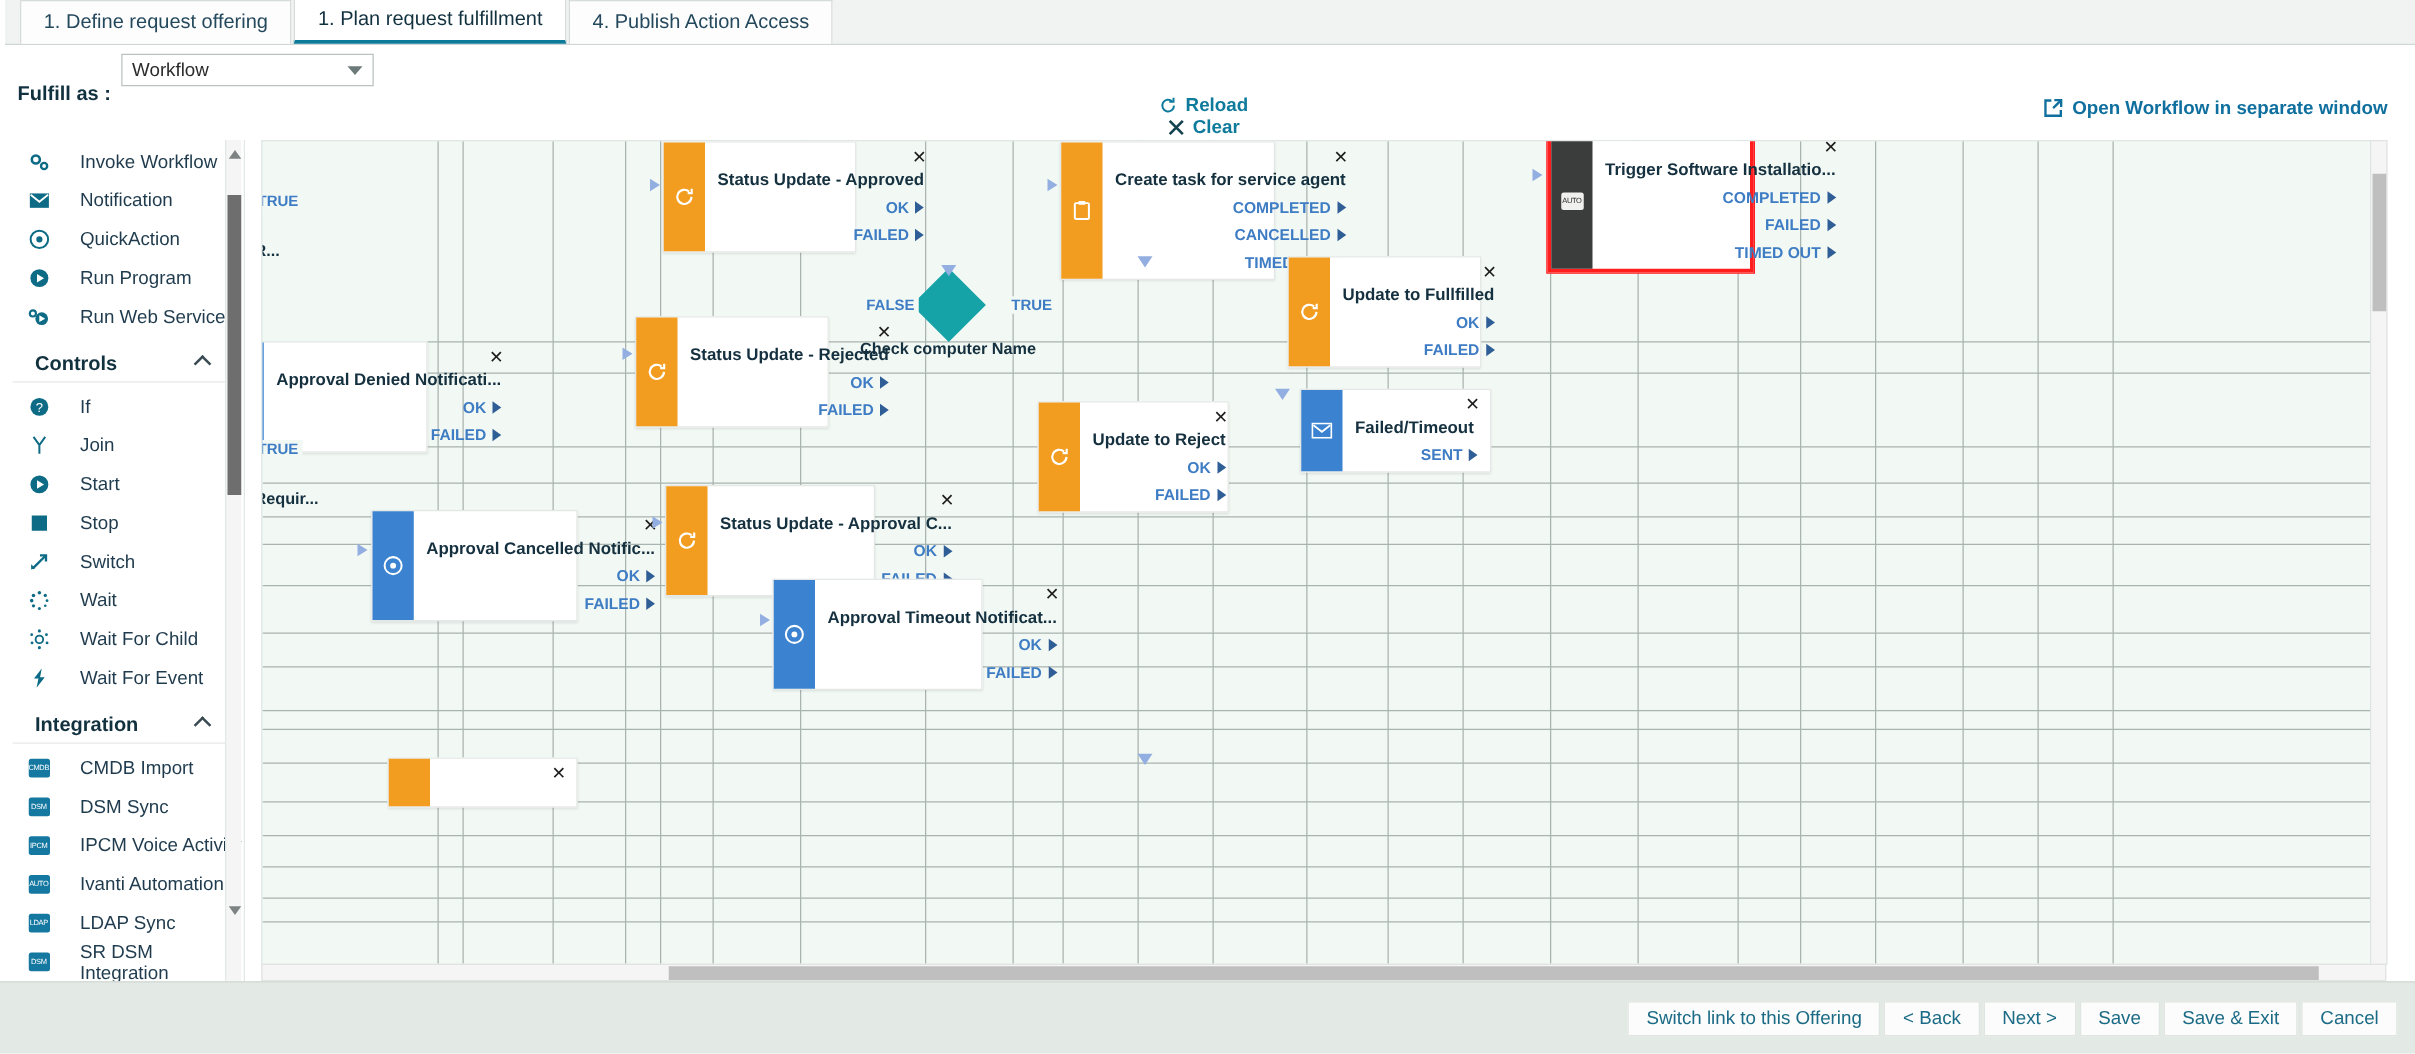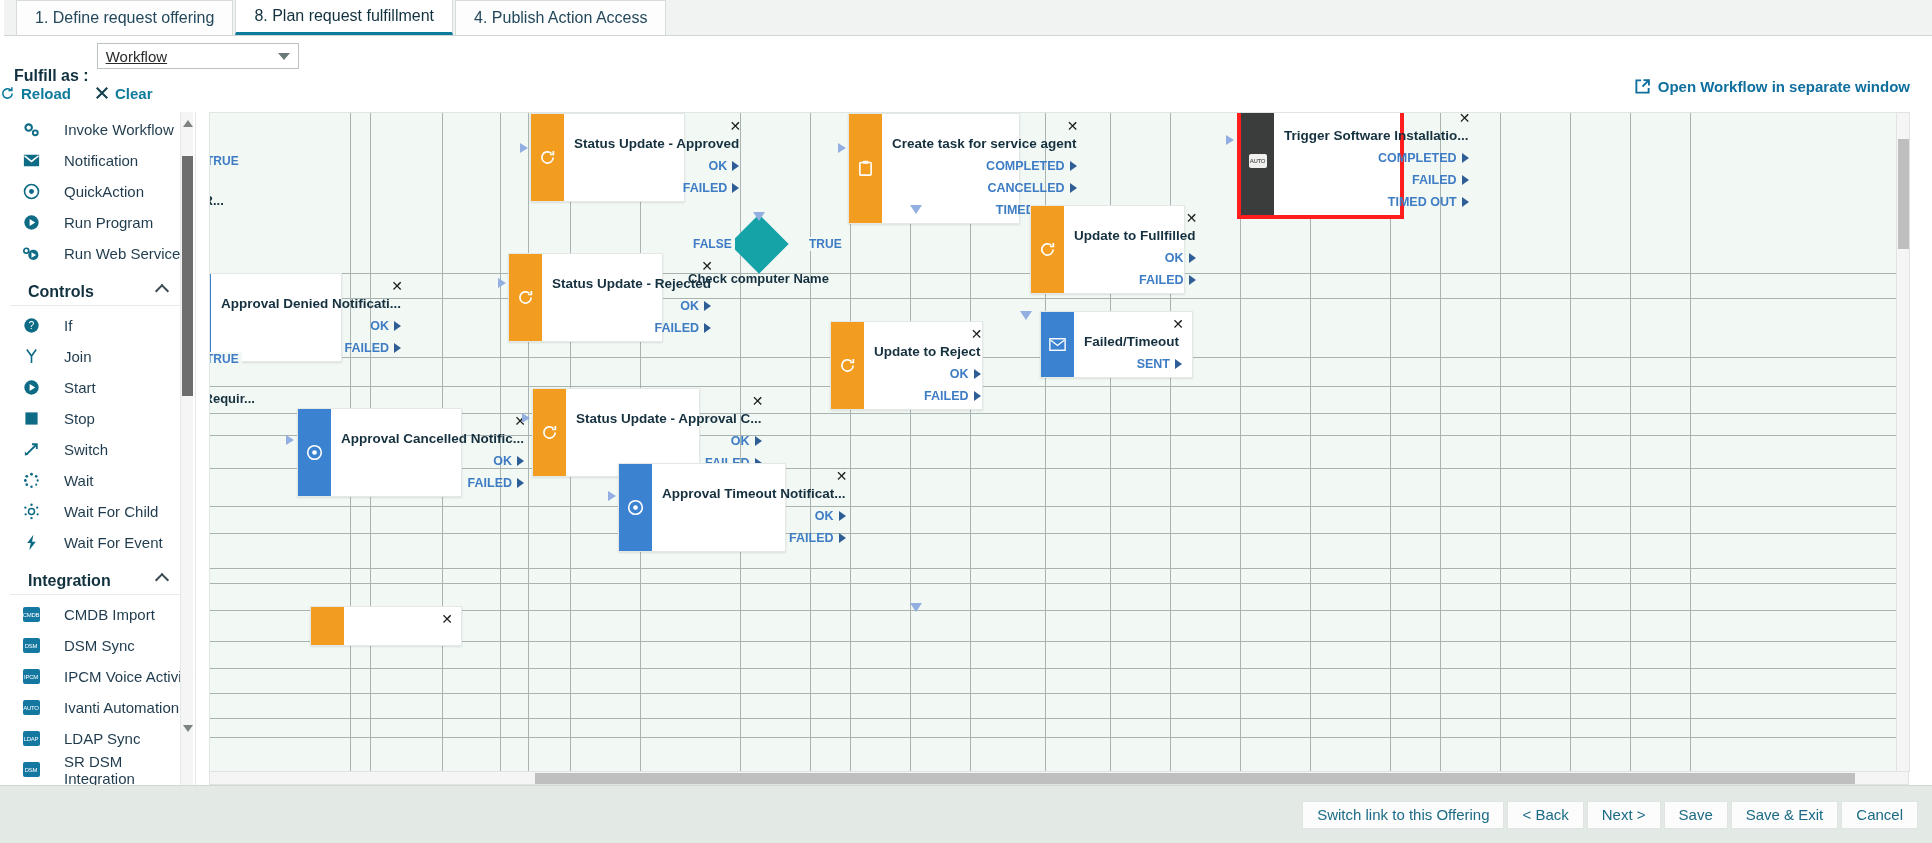--- a/index.html
+++ b/index.html
@@ -32,31 +32,31 @@
 
   
   .fulfill-row {
     position: absolute; top: 36px; left: 0; width: 1932px; height: 40px;
     display: flex; align-items: center; padding-left: 14px; background: #fff;
   }
   .fulfill-label { font-size: 16px; font-weight: bold; color: #12313f; margin-right: 8px; margin-top: 40px; }
   .select-box {
     width: 202px; height: 26px; border: 1px solid #b9c2c0; background: #fff;
     display: flex; align-items: center; justify-content: space-between;
-    padding: 0 8px; font-size: 15px; color: #2b2b2b; cursor: pointer; text-decoration: underline;
+    padding: 0 8px; font-size: 15px; color: #2b2b2b; cursor: pointer;
   }
   .caret-down {
     width: 0; height: 0; border-left: 6px solid transparent; border-right: 6px solid transparent;
     border-top: 7px solid #6b7a78;
   }
 
   
   .toolbar {
     position: absolute; top: 76px; left: 0; width: 1932px; height: 34px;
-    display: flex; align-items: center; padding-left: 0;
+    display: flex; align-items: center; padding-left: 18px; flex-direction: column;
   }
   .tool-btn {
     display: flex; align-items: center; gap: 6px; margin-right: 24px;
     font-size: 15px; font-weight: bold; color: #0f7b9c; cursor: pointer;
   }
   .open-wf {
     position: absolute; right: 22px; top: 78px;
     display: flex; align-items: center; gap: 7px;
     font-size: 15px; font-weight: bold; color: #0f6f9e; cursor: pointer;
   }
@@ -191,21 +191,21 @@
 </head>
 <body>
 
 <div class="app">
 
   <div class="tabbar" id="tabbar">
       <div class="tab">
         <span>1. Define request offering</span>
       </div>
       <div class="tab active">
-        <span>8. Plan request fulfillment</span>
+        <span>1. Plan request fulfillment</span>
       </div>
       <div class="tab">
         <span>4. Publish Action Access</span>
       </div>
     </div>
 
   <div class="fulfill-row">
     <span class="fulfill-label">Fulfill as :</span>
     <div class="select-box">
       <span>Workflow</span>

